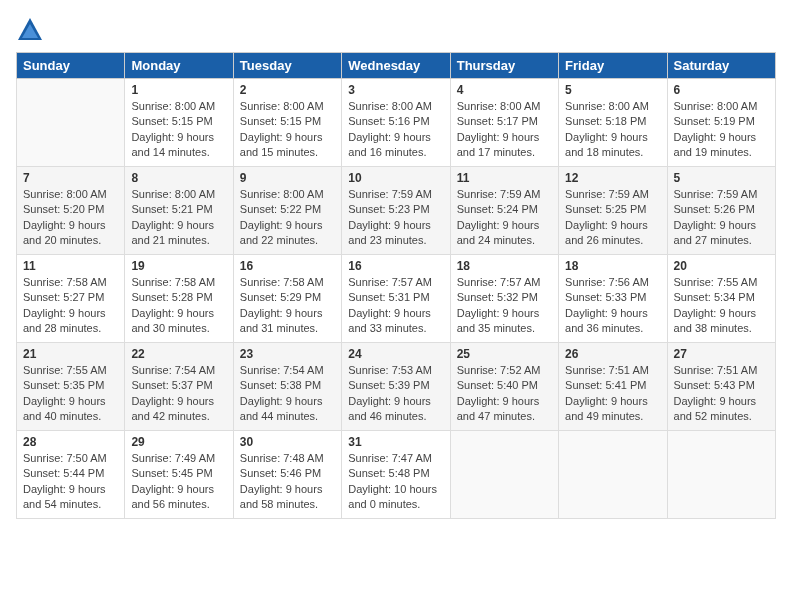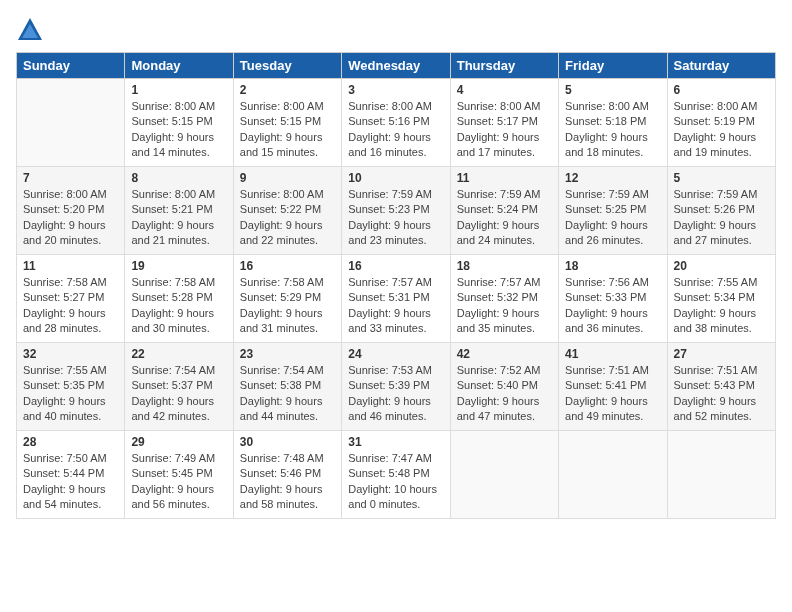--- a/index.html
+++ b/index.html
@@ -205,41 +205,41 @@
           <span class="day-num">18</span>
           <div class="day-info">Sunrise: 7:56 AM<br>Sunset: 5:33 PM<br>Daylight: 9 hours and 36 minutes.</div>
         </td>
         <td>
           <span class="day-num">20</span>
           <div class="day-info">Sunrise: 7:55 AM<br>Sunset: 5:34 PM<br>Daylight: 9 hours and 38 minutes.</div>
         </td>
       </tr>
       <tr>
         <td>
-          <span class="day-num">32</span>
+          <span class="day-num">21</span>
           <div class="day-info">Sunrise: 7:55 AM<br>Sunset: 5:35 PM<br>Daylight: 9 hours and 40 minutes.</div>
         </td>
         <td>
           <span class="day-num">22</span>
           <div class="day-info">Sunrise: 7:54 AM<br>Sunset: 5:37 PM<br>Daylight: 9 hours and 42 minutes.</div>
         </td>
         <td>
           <span class="day-num">23</span>
           <div class="day-info">Sunrise: 7:54 AM<br>Sunset: 5:38 PM<br>Daylight: 9 hours and 44 minutes.</div>
         </td>
         <td>
           <span class="day-num">24</span>
           <div class="day-info">Sunrise: 7:53 AM<br>Sunset: 5:39 PM<br>Daylight: 9 hours and 46 minutes.</div>
         </td>
         <td>
-          <span class="day-num">42</span>
+          <span class="day-num">25</span>
           <div class="day-info">Sunrise: 7:52 AM<br>Sunset: 5:40 PM<br>Daylight: 9 hours and 47 minutes.</div>
         </td>
         <td>
-          <span class="day-num">41</span>
+          <span class="day-num">26</span>
           <div class="day-info">Sunrise: 7:51 AM<br>Sunset: 5:41 PM<br>Daylight: 9 hours and 49 minutes.</div>
         </td>
         <td>
           <span class="day-num">27</span>
           <div class="day-info">Sunrise: 7:51 AM<br>Sunset: 5:43 PM<br>Daylight: 9 hours and 52 minutes.</div>
         </td>
       </tr>
       <tr>
         <td>
           <span class="day-num">28</span>

